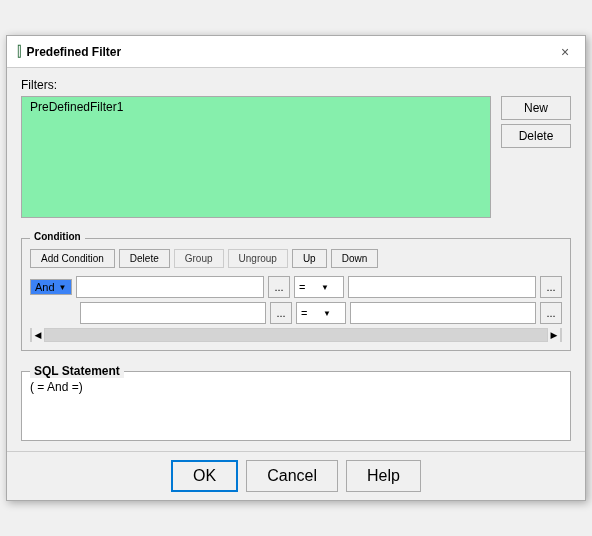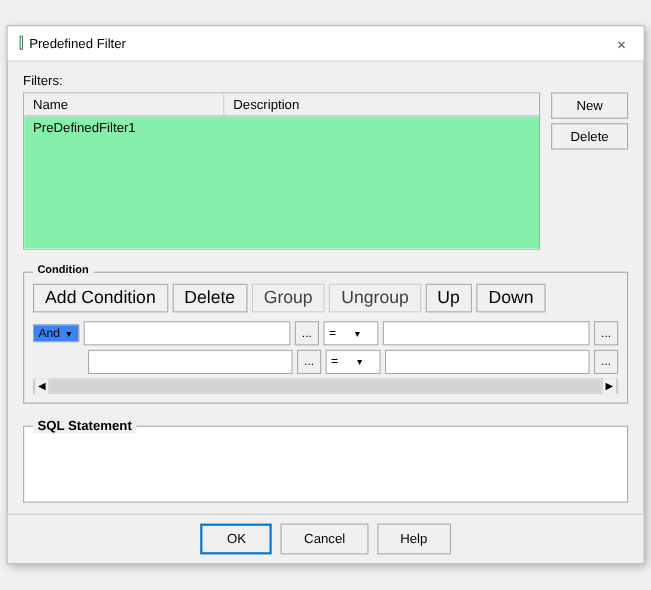--- a/index.html
+++ b/index.html
@@ -36,21 +36,21 @@
       align-items: center;
       gap: 6px;
     }
     .title-icon {
       color: #2a6b3c;
       font-size: 14px;
       letter-spacing: -1px;
     }
     .title-text {
       font-size: 12px;
-      font-weight: normal;
+      font-weight: bold;
       color: #000;
     }
     .close-btn {
       width: 20px;
       height: 20px;
       border: none;
       background: transparent;
       cursor: pointer;
       font-size: 14px;
       color: #555;
@@ -140,21 +140,21 @@
       font-weight: bold;
     }
     .condition-toolbar {
       display: flex;
       gap: 4px;
       margin-bottom: 8px;
       margin-top: 4px;
     }
     .btn-condition {
       padding: 3px 10px;
-      font-size: 16px;
+      font-size: 10px;
       background: #f0f0f0;
       border: 1px solid #aaa;
       cursor: pointer;
       white-space: nowrap;
     }
     .btn-condition.disabled { color: #404040; cursor: default; border-color: #ccc; }
     .condition-rows {
       display: flex;
       flex-direction: column;
       gap: 4px;
@@ -270,21 +270,21 @@
     .dialog-footer {
       border-top: 1px solid #ccc;
       padding: 8px 14px;
       display: flex;
       justify-content: center;
       gap: 8px;
       background: #f0f0f0;
     }
     .btn-footer {
       padding: 5px 20px;
-      font-size: 12px;
+      font-size: 16px;
       border: 1px solid #aaa;
       background: #f0f0f0;
       cursor: pointer;
       min-width: 65px;
     }
     .btn-footer.ok {
       border: 2px solid #0078d4;
     }
   </style>
 </head>
@@ -300,28 +300,20 @@
     <button class="close-btn">×</button>
   </div>
 
   <div class="dialog-body">
 
     <div>
       <div class="section-label">Filters:</div>
       <div class="filters-area">
 
         <div class="filters-table-container">
-          <table class="filters-table">
-            <thead>
-              <tr>
-                <th>Name</th>
-                <th>Description</th>
-              </tr>
-            </thead>
-          </table>
           <div style="background:#fff; min-height:100px;">
             <table class="filters-table">
               <tbody>
                 <tr class="selected">
                   <td>PreDefinedFilter1</td>
                   <td></td>
                 </tr>
               </tbody>
             </table>
           </div>
@@ -378,20 +370,21 @@
 
       <div class="scrollbar-area">
         <button class="scrollbar-left-btn">◀</button>
         <div class="scrollbar-track"></div>
         <button class="scrollbar-right-btn">▶</button>
       </div>
     </div>
 
     <div class="sql-section">
       <span class="sql-legend">SQL Statement</span>
+      <div class="sql-content">( = And =)</div>
     </div>
 
   </div>
 
   <div class="dialog-footer">
     <button class="btn-footer ok">OK</button>
     <button class="btn-footer">Cancel</button>
     <button class="btn-footer">Help</button>
   </div>
 </div>

